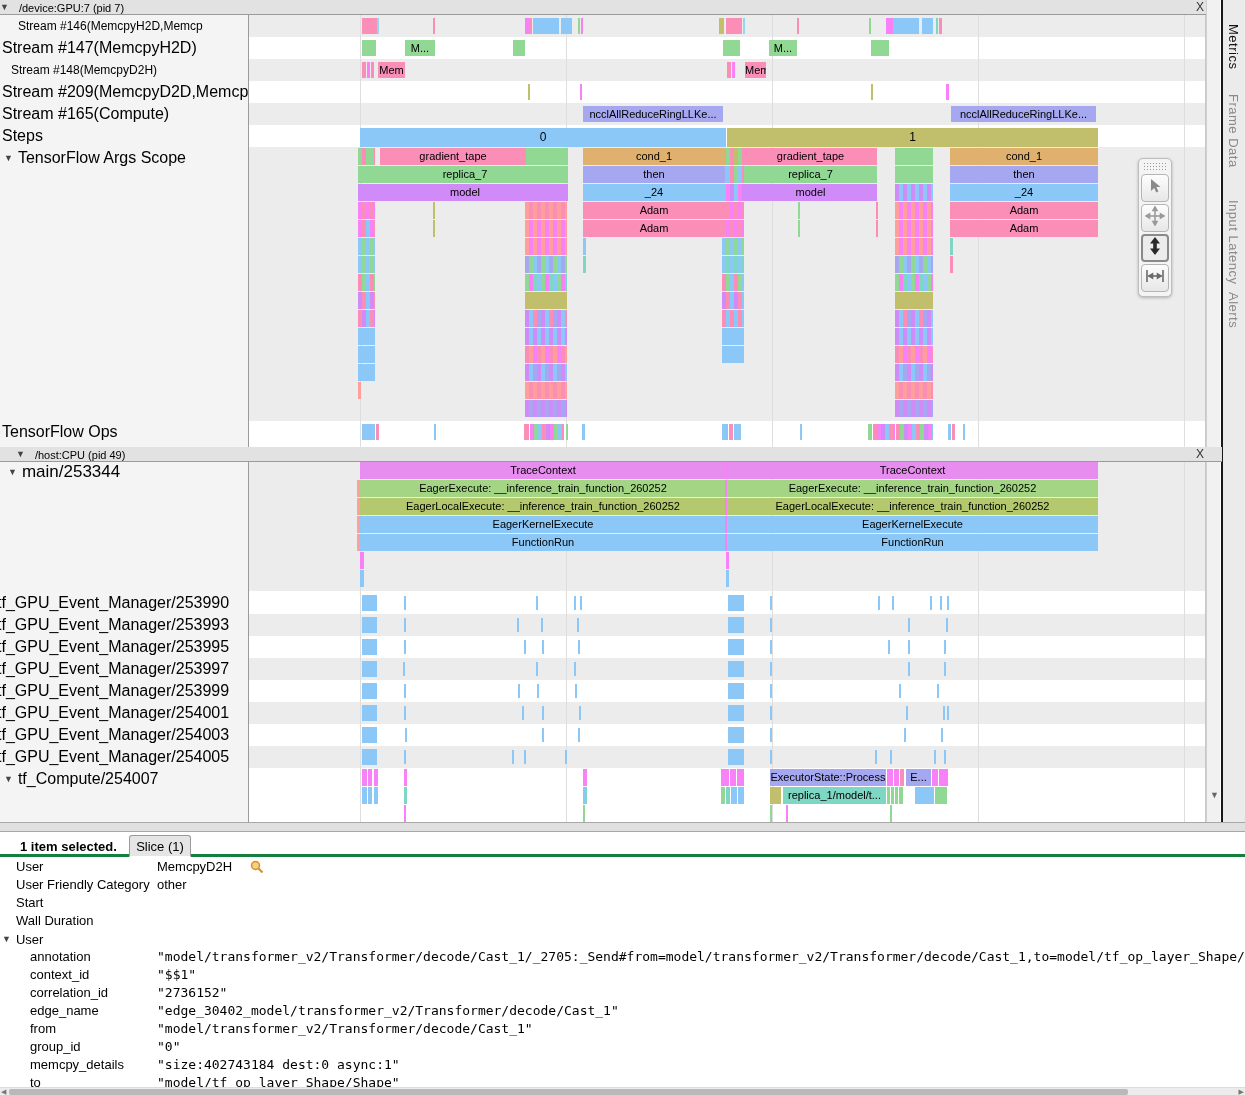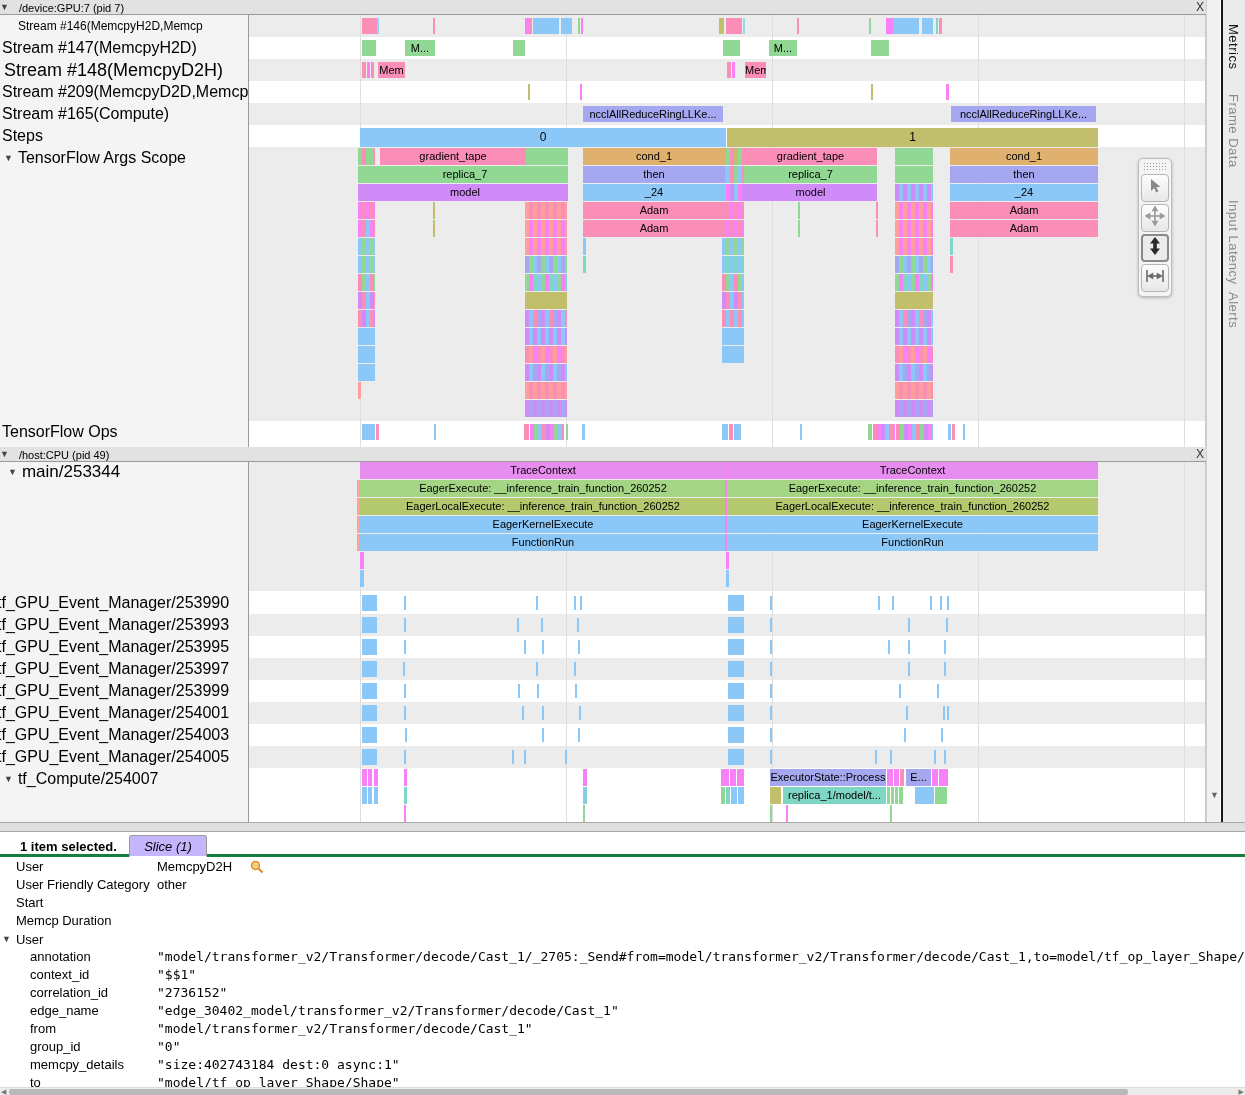--- a/index.html
+++ b/index.html
@@ -33,23 +33,23 @@
      background-image:radial-gradient(#9a9a9a 1px,transparent 1px);background-size:3px 3px;}
   .toolbtn{width:28px;height:28px;margin:2px auto;background:linear-gradient(#fdfdfd,#e7e7e7);
            border:1px solid #b5b5b5;border-radius:4px;display:flex;align-items:center;
            justify-content:center;box-sizing:border-box;}
   .toolbtn.active{border:2px solid #8a8a8a;background:#ececec;}
   #splitter{position:absolute;left:0;top:822px;width:1245px;height:10px;background:#e0e0e0;
             border-top:1px solid #a8a8a8;border-bottom:1px solid #a8a8a8;box-sizing:border-box;z-index:9;}
   #details{position:absolute;left:0;top:832px;width:1245px;height:263px;background:#fff;overflow:hidden;}
   #tabbar{position:absolute;left:0;top:3px;width:1245px;height:22px;border-bottom:3px solid #15803d;box-sizing:border-box;}
   #status{position:absolute;left:20px;top:4px;font-size:13px;font-weight:bold;}
-  #slicetab{position:absolute;left:129px;top:0;width:78px;height:22px;background:#c4b5fd;
+  #slicetab{position:absolute;left:129px;top:0;width:62px;height:22px;background:#e5e5e5;
             border:1px solid #9a9a9a;border-bottom:1px solid #fff;border-radius:3px 3px 0 0;
-            font-size:13px;text-align:center;line-height:21px;box-sizing:border-box;z-index:2;font-style:italic;}
+            font-size:13px;text-align:center;line-height:21px;box-sizing:border-box;z-index:2;}
   .drow{position:absolute;height:18px;font-size:13px;line-height:18px;white-space:nowrap;}
   .dlabel{position:absolute;left:16px;}
   .dvalue{position:absolute;left:157px;}
   .alabel{position:absolute;left:30px;}
   .avalue{position:absolute;left:157px;font-family:"DejaVu Sans Mono",monospace;font-size:13px;}
   #argshdr{position:absolute;left:2px;font-size:13px;height:18px;line-height:18px;}
   #hscroll{position:absolute;left:0;top:1087px;width:1245px;height:8px;background:#ececec;z-index:10;
            border-top:1px solid #dcdcdc;box-sizing:border-box;}
   #hthumb{position:absolute;left:9px;top:1px;width:1119px;height:6px;background:#b9b9b9;border-radius:2px;}
   .harrow{position:absolute;top:0;font-size:7px;color:#777;line-height:8px;}
@@ -356,21 +356,21 @@
       <div class="bar" style="left: 404px; top: 805px; width: 2px; height: 17px; line-height: 17px; background: rgb(248, 129, 248);"></div>
       <div class="bar" style="left: 583px; top: 805px; width: 2px; height: 17px; line-height: 17px; background: rgb(144, 216, 147);"></div>
       <div class="bar" style="left: 770px; top: 805px; width: 2px; height: 17px; line-height: 17px; background: rgb(144, 216, 147);"></div>
       <div class="bar" style="left: 786px; top: 805px; width: 2px; height: 17px; line-height: 17px; background: rgb(248, 129, 248);"></div>
       <div class="bar" style="left: 890px; top: 805px; width: 2px; height: 17px; line-height: 17px; background: rgb(144, 216, 147);"></div>
     </div>
   <div id="labels" style="background:transparent;">
       <div style="position: absolute; left: 0px; top: 14px; width: 248px; height: 808px; background: rgb(244, 244, 244);"></div>
       <div class="rowlabel" style="left: 18px; top: 16px; font-size: 12px; line-height: 20px;"><span>Stream #146(MemcpyH2D,Memcp</span></div>
       <div class="rowlabel" style="left: 2px; top: 38px; font-size: 16px; line-height: 20px;"><span>Stream #147(MemcpyH2D)</span></div>
-      <div class="rowlabel" style="left: 4px; top: 60px; font-size: 18px; line-height: 20px;"><span>Stream #148(MemcpyD2H)</span></div>
+      <div class="rowlabel" style="left: 11px; top: 60px; font-size: 12px; line-height: 20px;"><span>Stream #148(MemcpyD2H)</span></div>
       <div class="rowlabel" style="left: 2px; top: 82px; font-size: 16px; line-height: 20px;"><span>Stream #209(MemcpyD2D,Memcp</span></div>
       <div class="rowlabel" style="left: 2px; top: 104px; font-size: 16px; line-height: 20px;"><span>Stream #165(Compute)</span></div>
       <div class="rowlabel" style="left: 2px; top: 126px; font-size: 16px; line-height: 20px;"><span>Steps</span></div>
       <div class="rowlabel" style="left: 4px; top: 148px; font-size: 16px; line-height: 20px;"><span class="tri">▼</span><span>TensorFlow Args Scope</span></div>
       <div class="rowlabel" style="left: 2px; top: 422px; font-size: 16px; line-height: 20px;"><span>TensorFlow Ops</span></div>
       <div class="rowlabel" style="left: 4px; top: 462px; font-size: 17px; line-height: 20px; padding-left: 4px;"><span class="tri">▼</span><span>main/253344</span></div>
       <div class="rowlabel" style="left: -3px; top: 593px; font-size: 16px; line-height: 20px;"><span>tf_GPU_Event_Manager/253990</span></div>
       <div class="rowlabel" style="left: -3px; top: 615px; font-size: 16px; line-height: 20px;"><span>tf_GPU_Event_Manager/253993</span></div>
       <div class="rowlabel" style="left: -3px; top: 637px; font-size: 16px; line-height: 20px;"><span>tf_GPU_Event_Manager/253995</span></div>
       <div class="rowlabel" style="left: -3px; top: 659px; font-size: 16px; line-height: 20px;"><span>tf_GPU_Event_Manager/253997</span></div>
@@ -380,21 +380,21 @@
       <div class="rowlabel" style="left: -3px; top: 747px; font-size: 16px; line-height: 20px;"><span>tf_GPU_Event_Manager/254005</span></div>
       <div class="rowlabel" style="left: 4px; top: 769px; font-size: 16px; line-height: 20px;"><span class="tri">▼</span><span>tf_Compute/254007</span></div>
     </div>
   <div class="sep-v" style="left:248px;"></div>
   <div class="sep-v" style="left:1205px;background:#c8c8c8;"></div>
 
   <div class="sechdr" style="top:0;">
     <span class="tri">▼</span><span class="ttl">/device:GPU:7 (pid 7)</span>
     <span class="x">X</span>
   </div>
-  <div class="sechdr" style="top:447px;">
+  <div class="sechdr" style="top:447px;padding-left:16px;">
     <span class="tri">▼</span><span class="ttl">/host:CPU (pid 49)</span>
     <span class="x">X</span>
   </div>
 
   <div id="scrollstrip">
     <span class="downarrow">▼</span>
   </div>
   <div id="sidebar">
       <div class="vtab active" style="top: 24px;">Metrics</div>
       <div class="vtab" style="top: 94px;">Frame Data</div>
@@ -456,21 +456,21 @@
       </div>
       <div class="drow" style="left: 0px; top: 44px; width: 1245px;">
         <span class="dlabel">User Friendly Category</span>
         <span class="dvalue">other</span>
       </div>
       <div class="drow" style="left: 0px; top: 62px; width: 1245px;">
         <span class="dlabel">Start</span>
         <span class="dvalue"></span>
       </div>
       <div class="drow" style="left: 0px; top: 80px; width: 1245px;">
-        <span class="dlabel">Memcp Duration</span>
+        <span class="dlabel">Wall Duration</span>
         <span class="dvalue"></span>
       </div>
     </div>
   <div id="argshdr" style="top: 98px;"><span class="tri">▼</span><span>User</span></div>
   <div id="argrows">
       <div class="drow" style="left: 0px; top: 116px; width: 1245px; overflow: hidden;">
         <span class="alabel">annotation</span>
         <span class="avalue">"model/transformer_v2/Transformer/decode/Cast_1/_2705:_Send#from=model/transformer_v2/Transformer/decode/Cast_1,to=model/tf_op_layer_Shape/Shape#::#edg</span>
       </div>
       <div class="drow" style="left: 0px; top: 134px; width: 1245px; overflow: hidden;">

